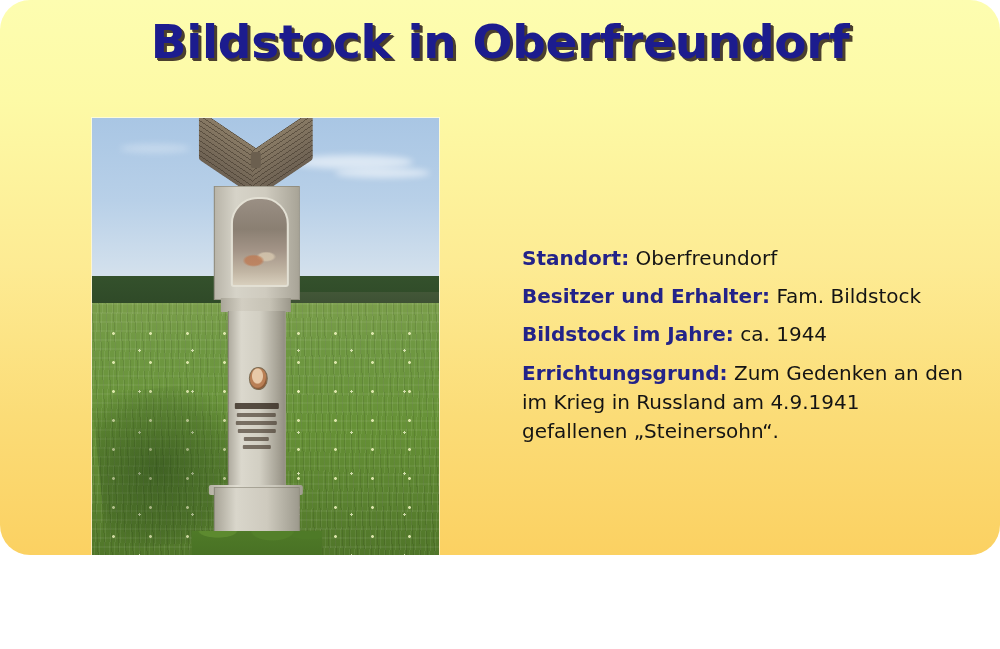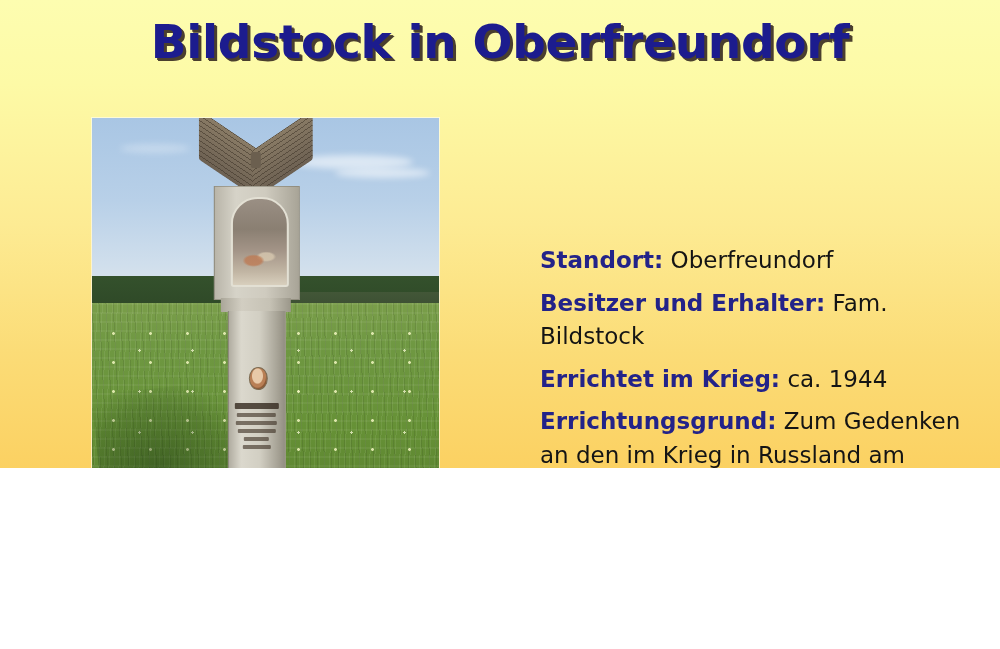--- a/index.html
+++ b/index.html
@@ -10,23 +10,24 @@
     width: 1000px;
     height: 649px;
     overflow: hidden;
     font-family: "DejaVu Sans", sans-serif;
   }
 
   
   .slide {
     position: relative;
     width: 1000px;
-    height: 468px;
+    height: 555px;
     background: linear-gradient(to bottom, #fdfdb0 0%, #fdfaa6 18%, #fdeb93 48%, #fbdc77 75%, #fbd162 100%);
     overflow: hidden;
+    border-radius: 30px;
   }
 
   
   .title {
     position: absolute;
     left: 0;
     top: 14px;
     width: 1000px;
     text-align: center;
     font-family: "DejaVu Sans", sans-serif;
@@ -256,25 +257,25 @@
     background:
       radial-gradient(ellipse at 20% 0%, #5d8a2f 0 18px, transparent 20px),
       radial-gradient(ellipse at 62% 0%, #53802a 0 20px, transparent 22px),
       radial-gradient(ellipse at 90% 10%, #4e7a27 0 16px, transparent 18px),
       linear-gradient(to bottom, #4f7a28, #456d22);
   }
 
   
   .info {
     position: absolute;
-    left: 540px;
+    left: 522px;
     top: 244px;
     width: 448px;
     font-family: "DejaVu Sans", sans-serif;
-    font-size: 23px;
+    font-size: 20px;
     line-height: 1.46;
     color: #111111;
   }
   .info .row { margin-bottom: 9px; }
   .info .row:last-child { margin-bottom: 15px; }
   .info .lbl {
     font-weight: bold;
     color: #232389;
   }
   .info .val { color: #141414; }
@@ -341,21 +342,21 @@
       <span class="lbl">Standort:</span>
       <span class="val">Oberfreundorf</span>
     </div>
 
     <div class="row">
       <span class="lbl">Besitzer und Erhalter:</span>
       <span class="val">Fam. Bildstock</span>
     </div>
 
     <div class="row">
-      <span class="lbl">Errichtet im Krieg:</span>
+      <span class="lbl">Bildstock im Jahre:</span>
       <span class="val">ca. 1944</span>
     </div>
 
     <div class="row">
       <span class="lbl">Errichtungsgrund:</span>
       <span class="val">Zum Gedenken an den im Krieg in Russland am 4.9.1941 gefallenen „Steinersohn“.</span>
     </div>
 
   </div>
 

